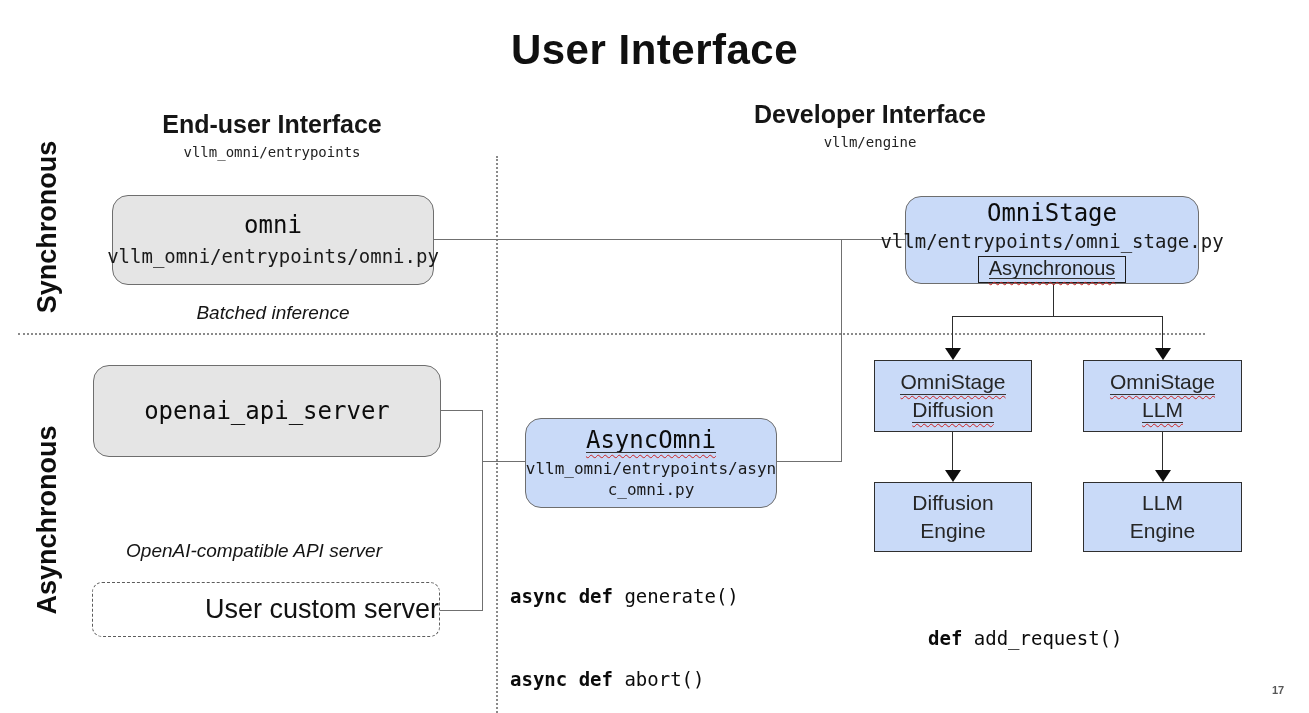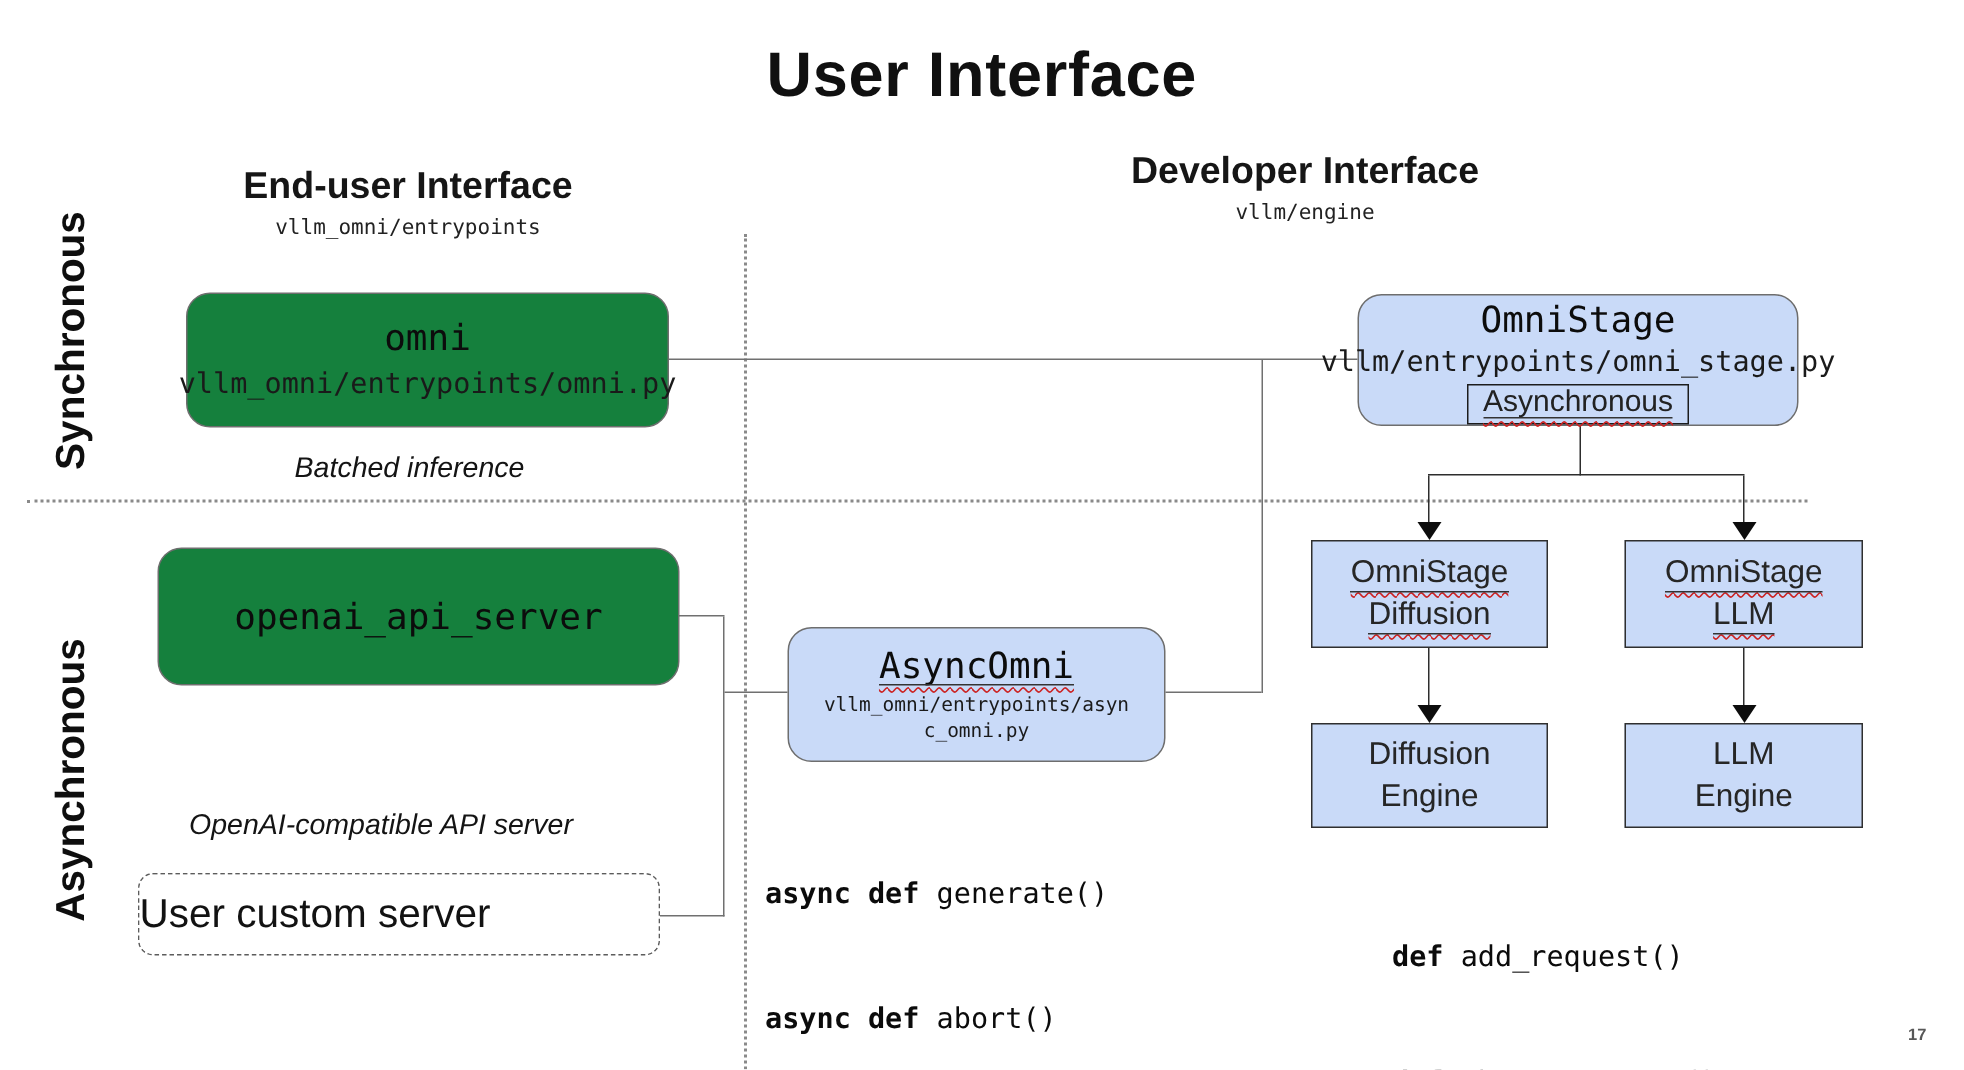--- a/index.html
+++ b/index.html
@@ -32,21 +32,21 @@
 
   .dot-h { border-top: 2px dotted #8a8a8a; height: 0; }
   .dot-v { border-left: 2px dotted #8a8a8a; width: 0; }
 
   .node {
     box-sizing: border-box;
     display: flex; flex-direction: column;
     align-items: center; justify-content: center;
   }
   .round { border-radius: 16px; border: 1.6px solid #6e6e6e; }
-  .green { background: #15803d; margin-left: 12px; }
+  .green { background: #e5e5e5; }
   .blue  { background: #c9daf8; }
   .rect-box {
     box-sizing: border-box;
     background: #c9daf8; border: 1.7px solid #2f2f2f;
     display: flex; flex-direction: column;
     align-items: center; justify-content: center;
     font-size: 21px; line-height: 1.32; color: #262626;
   }
   .node-title { font-size: 24px; color: #0c0c0c; }
   .node-path  { font-size: 19px; color: #1a1a1a; line-height: 1.3; text-align: center; margin-top: 5px; }
@@ -72,21 +72,21 @@
     font-family: "Liberation Sans", sans-serif;
     font-size: 20px; color: #222;
   }
 
   .caption { font-size: 19px; font-style: italic; color: #141414; margin-top: 12px; }
 
   .dashed-box {
     box-sizing: border-box;
     border: 1.7px dashed #5c5c5c; border-radius: 10px;
     background: #fff;
-    display: flex; align-items: center; justify-content: flex-start;
+    display: flex; align-items: center; justify-content: flex-end;
     font-size: 27px; color: #121212;
   }
 
   .code { font-size: 19px; line-height: 27.5px; color: #0b0b0b; white-space: pre; }
   .kw { font-weight: bold; }
 
   .h-line { height: 0; border-top: 1.7px solid #707070; }
   .v-line { width: 0; border-left: 1.7px solid #707070; }
   .h-line.dark { border-top-color: #2d2d2d; }
   .v-line.dark { border-left-color: #2d2d2d; }
@@ -157,21 +157,21 @@
 
   <div class="abs node round green" style="left:93px; top:365px; width:348px; height:92px;">
     <div class="node-title mono">openai_api_server</div>
   </div>
   <div class="abs caption center" style="left:80px; top:528px; width:348px;">OpenAI-compatible API server</div>
 
   <div class="abs node round blue" style="left:525px; top:418px; width:252px; height:90px;">
     <div class="node-title mono">
       <span class="uw">AsyncOmni</span>
     </div>
-    <div class="node-path mono" style="font-size:13px;">
+    <div class="node-path mono" style="font-size:16px;">
       <div>vllm_omni/entrypoints/asyn</div>
       <div>c_omni.py</div>
     </div>
   </div>
 
   <div class="abs dashed-box" style="left:92px; top:582px; width:348px; height:55px;">
     <span>User custom server</span>
   </div>
 
   <div class="abs code mono" style="left:510px; top:528px;">

